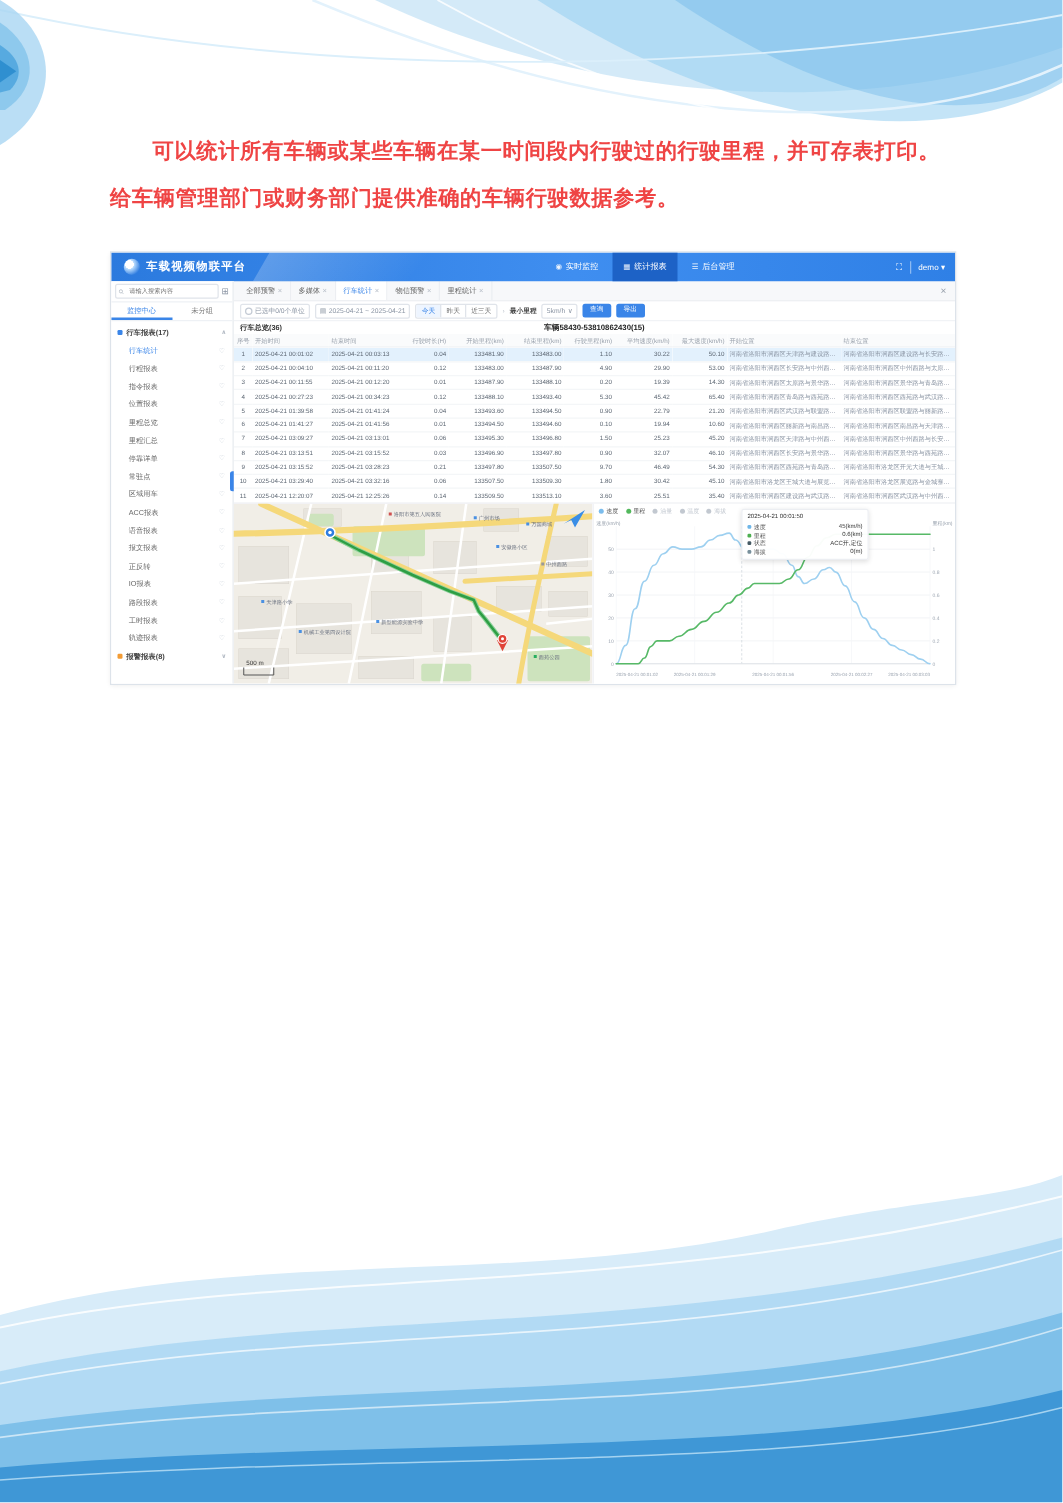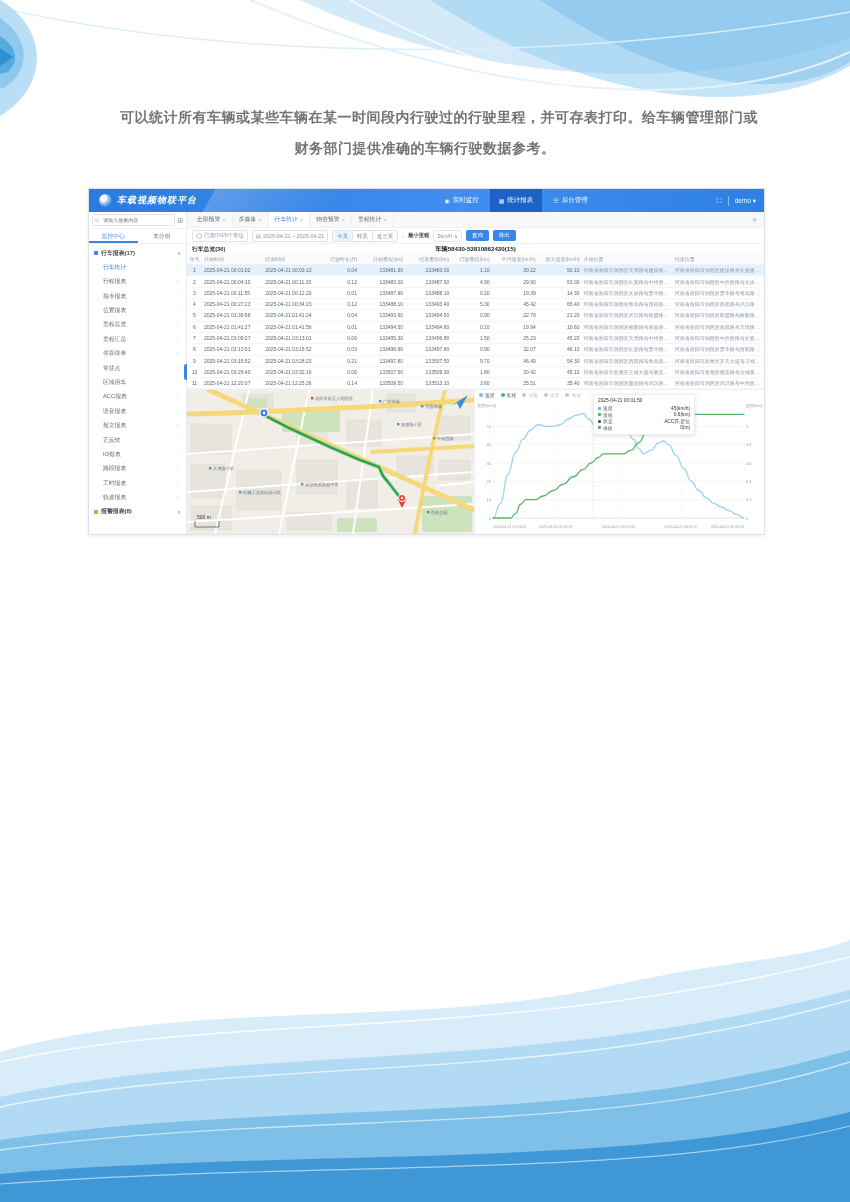--- a/index.html
+++ b/index.html
@@ -4,33 +4,33 @@
 <style>
   html,body{margin:0;padding:0;}
   body{width:850px;height:1202px;position:relative;overflow:hidden;background:#ffffff;
        font-family:"Liberation Sans","DejaVu Sans",sans-serif;}
   svg{display:block;}
   .deco{position:absolute;left:0;pointer-events:none;z-index:0;}
   #deco-top{top:0;}
   #deco-bottom{bottom:0;}
   .content{position:relative;z-index:1;padding:102px 88px 0 88px;}
   .sec-title{font-size:20px;font-weight:400;color:#222;margin:0 0 26px 2px;}
-  .body-par{font-size:14px;font-weight:600;color:#737373;line-height:2.22;margin:0 0 24px 0;
-            text-indent:2em;letter-spacing:.5px;text-align:center;}
+  .body-par{font-size:17px;font-weight:600;color:#ef4444;line-height:2.22;margin:0 0 24px 0;
+            text-indent:2em;letter-spacing:.5px;}
   
   .app{width:675px;height:345px;border:1px solid #dde3ea;box-shadow:0 1px 4px rgba(0,0,0,.08);
        background:#fff;font-size:6px;color:#555;position:relative;overflow:hidden;}
   .topbar{height:23px;background:linear-gradient(90deg,#2b7ade,#3f8ef0 55%,#2f80e6);display:flex;
           align-items:center;color:#fff;position:relative;}
   .swoosh{position:absolute;left:120px;top:0;width:180px;height:23px;
           background:linear-gradient(100deg,rgba(255,255,255,.22),rgba(255,255,255,0) 70%);
           transform:skewX(-30deg);}
   .logo{width:13px;height:13px;border-radius:50%;background:radial-gradient(circle at 35% 35%,#fff 28%,#bfe0ff 30%,#2f7de0 75%);
         margin:0 5px 0 10px;flex:none;}
-  .brand{font-size:9px;font-weight:bold;font-style:italic;letter-spacing:1px;white-space:nowrap;}
+  .brand{font-size:9px;font-weight:bold;letter-spacing:1px;white-space:nowrap;}
   .topnav{display:flex;margin-left:auto;gap:2px;position:relative;z-index:1;}
   .nav-item{display:flex;align-items:center;gap:3px;padding:0 9px;height:23px;font-size:6.5px;cursor:pointer;}
   .nav-item.active{background:#1d62c6;}
   .nav-item .nicon{font-size:6px;opacity:.9;}
   .top-right{display:flex;align-items:center;gap:6px;margin-left:120px;margin-right:8px;position:relative;z-index:1;}
   .tr-icon{font-size:7px;opacity:.95;}
   .tr-div{width:1px;height:10px;background:rgba(255,255,255,.45);}
   .user{font-size:6.5px;white-space:nowrap;}
   .app-body{display:flex;height:322px;}
   

